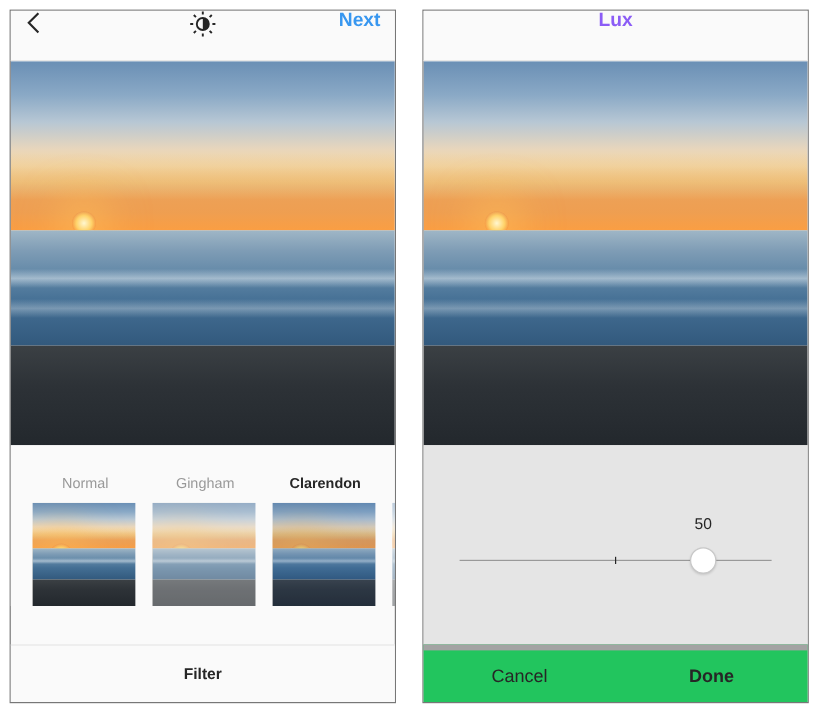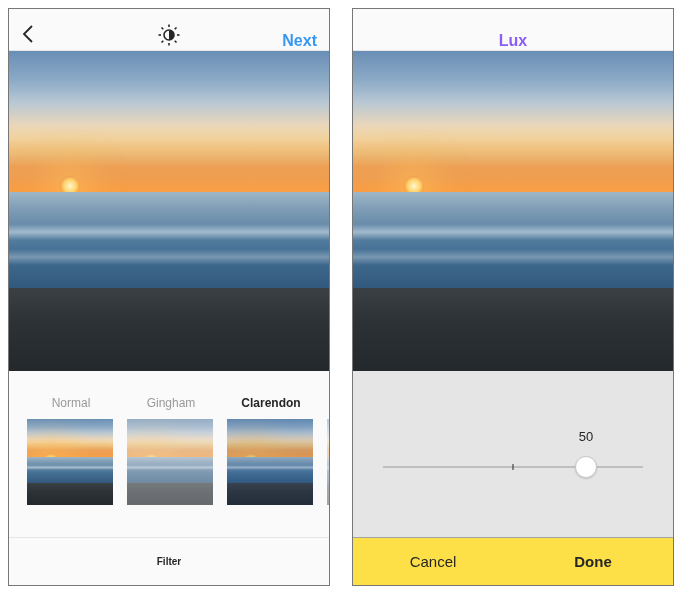--- a/index.html
+++ b/index.html
@@ -15,21 +15,21 @@
     height: 578px;
     border: 1.5px solid #777;
     display: flex;
     flex-direction: column;
     background: #fafafa;
     position: relative;
   }
   .header {
     height: 42px;
     display: flex;
-    align-items: flex-end;
+    align-items: flex-start;
     justify-content: space-between;
     padding: 0 12px;
     border-bottom: 1px solid #e6e6e6;
     background: #fafafa;
   }
   .header-left, .header-right { width: 60px; display:flex; align-items:center; }
   .header-right { justify-content: flex-end; }
   .header-center { flex: 1; display:flex; justify-content:center; align-items:center; font-weight:600; font-size:16px; color:#8b5cf6; }
   .next-link { color:#3897f0; font-weight:600; font-size:16px; cursor:pointer; }
   .back-chevron { font-size:22px; color:#262626; cursor:pointer; }
@@ -101,21 +101,21 @@
 
   .bottom-tabs {
     height: 48px;
     display:flex;
     border-top:1px solid #e6e6e6;
     background:#fafafa;
     margin-top:auto;
   }
   .tab {
     flex:1; display:flex; align-items:center; justify-content:center;
-    font-size:10px; color:#999; cursor:pointer;text-align:right;
+    font-size:13px; color:#999; cursor:pointer;text-align:right;
   }
   .tab.active { color:#262626; font-weight:600; }
 
   
   .slider-area {
     flex:1; display:flex; flex-direction:column; justify-content:center;
     padding: 0 30px; background:#e5e5e5;
   }
   .slider-value {
     font-size:13px; color:#262626; text-align:center;
@@ -130,21 +130,21 @@
   .tick0 {
     position:absolute; left:50%; top:50%; width:1px; height:6px; background:#262626; transform:translate(-50%,-50%);
   }
   .handle {
     position:absolute; left:78%; top:50%; width:22px; height:22px; border-radius:50%;
     background:#fff; border:1px solid #c8c8c8; transform:translate(-50%,-50%);
     box-shadow:0 1px 2px rgba(0,0,0,0.15);
   }
 
   .action-bar {
-    height:48px; display:flex; border-top:1px solid #a3a3a3; background:#fde047;
+    height:48px; display:flex; border-top:5px solid #a3a3a3; background:#22c55e;
   }
   .act {
     flex:1; display:flex; align-items:center; justify-content:center;
     font-size:15px; color:#262626; cursor:pointer;
   }
   .act.done { font-weight:700; }
 
   
   .tint-clarendon::after { content:""; position:absolute; inset:0; background:rgba(40,90,160,0.12); }
   .tint-gingham::after { content:""; position:absolute; inset:0; background:rgba(230,230,230,0.35); }

